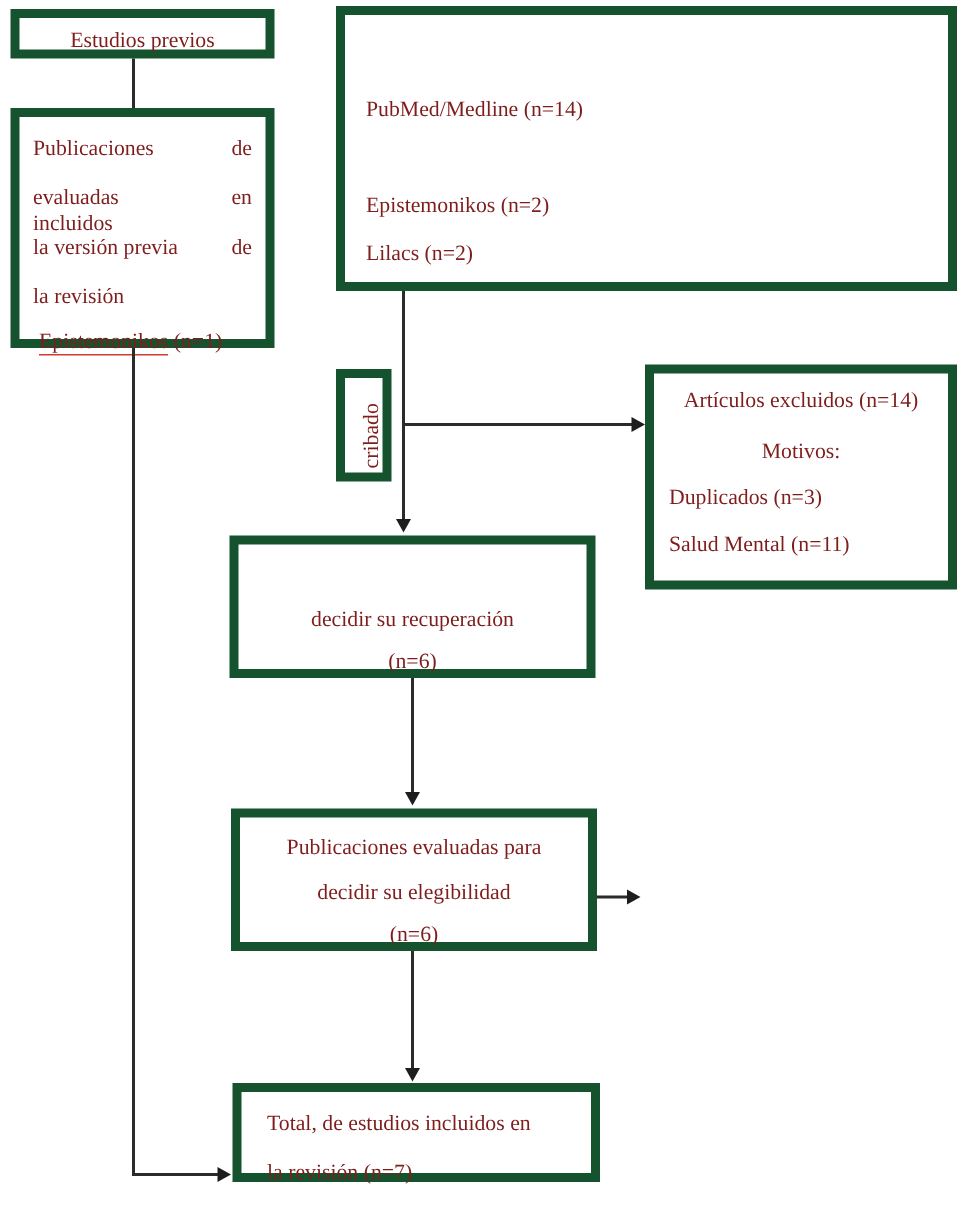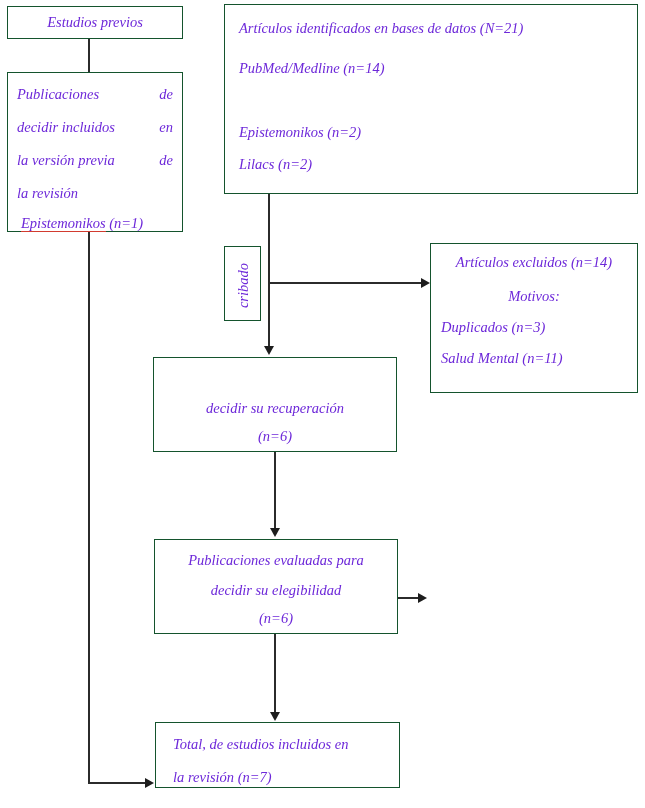--- a/index.html
+++ b/index.html
@@ -13,25 +13,24 @@
   }
   #canvas {
     position: relative;
     width: 645px;
     height: 808px;
     background: #ffffff;
     overflow: hidden;
   }
   .box {
     position: absolute;
-    border: 1px solid #14532d;
+    border: 6px solid #14532d;
     box-sizing: border-box;
     background: #ffffff;
-    color: #6d28d9;
-    font-style: italic;
+    color: #7f1d1d;
   }
   .box-inner {
     position: absolute;
     left: 0; right: 0;
     padding: 0 9px;
     box-sizing: border-box;
   }
   .line {
     position: absolute;
     font-size: 14.5px;
@@ -101,41 +100,40 @@
   </div>
 
   <div class="vline" style="left:88px; top:39px; height:33px;"></div>
 
   <div class="box" style="left:7px; top:72px; width:176px; height:160px;">
     <div class="just-line" style="top:13px;">
       <span>Publicaciones</span>
       <span>de</span>
     </div>
     <div class="just-line" style="top:46px;">
-      <span>decidir  incluidos</span>
+      <span>evaluadas  incluidos</span>
       <span>en</span>
     </div>
     <div class="just-line" style="top:79px;">
       <span>la  versión  previa</span>
       <span>de</span>
     </div>
     <div class="just-line last" style="top:112px;">
       <span>la revisión</span>
     </div>
     <div class="line lft" style="left:13px; top:143px;">
       <span class="spell">Epistemonikos</span><span> (n=1)</span>
     </div>
   </div>
 
   <div class="vline" style="left:88px; top:232px; height:551px;"></div>
   <div class="hline" style="left:88px; top:782px; width:58px;"></div>
   <div class="arrow-right" style="left:145px; top:778px;"></div>
 
   <div class="box" style="left:224px; top:4px; width:414px; height:190px;">
-    <div class="line lft" style="left:14px; top:16px;">Artículos identificados en bases de datos (N=21)</div>
     <div class="line lft" style="left:14px; top:56px;">PubMed/Medline (n=14)</div>
     <div class="line lft" style="left:14px; top:120px;">Epistemonikos (n=2)</div>
     <div class="line lft" style="left:14px; top:152px;">Lilacs (n=2)</div>
   </div>
 
   <div class="vline" style="left:268px; top:194px; height:154px;"></div>
   <div class="arrow-down" style="left:264px; top:346px;"></div>
 
   <div class="box" style="left:224px; top:246px; width:37px; height:75px;">
     <div class="rot-label" style="left:-19px; top:30px; width:75px; text-align:center;">cribado</div>

